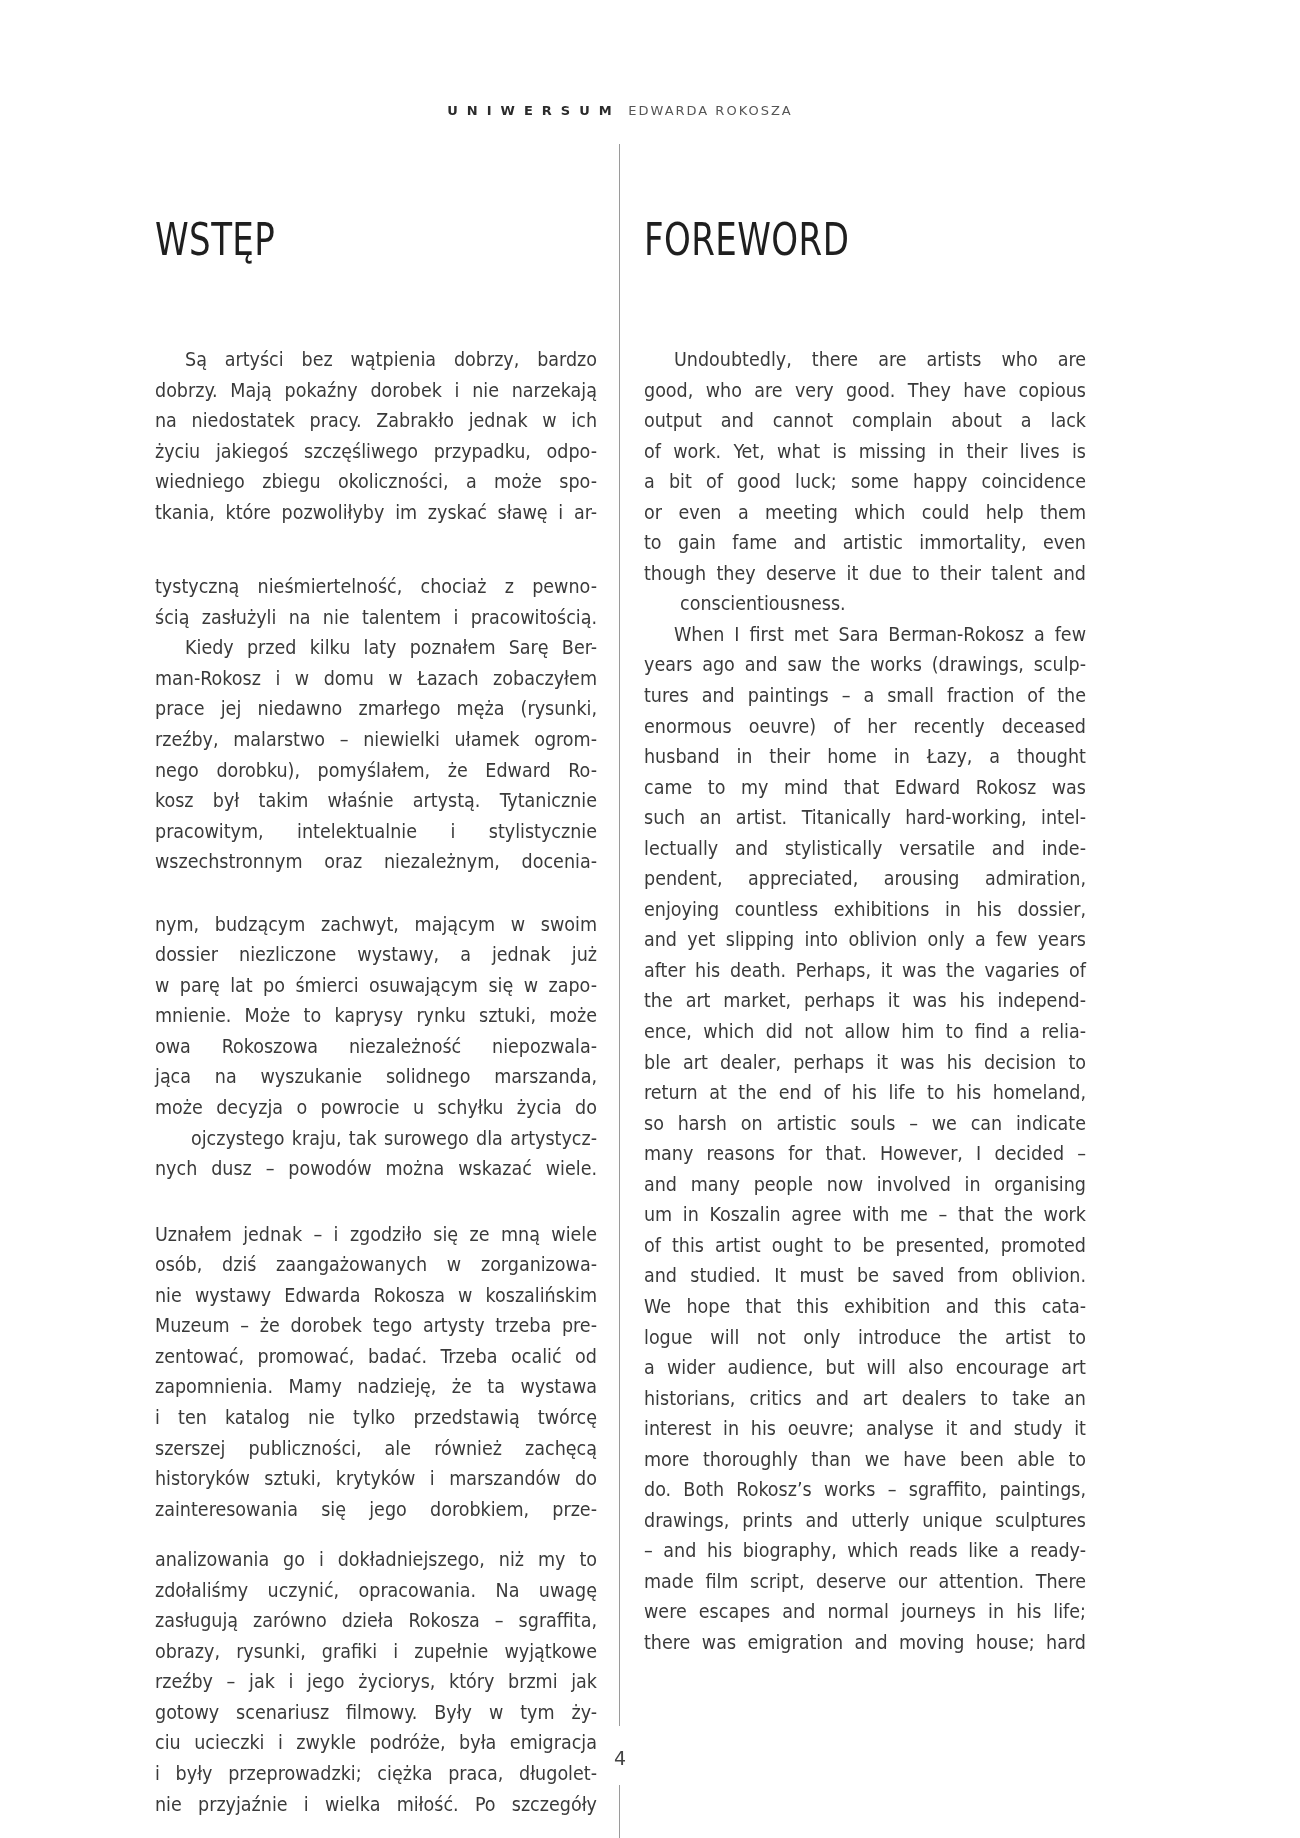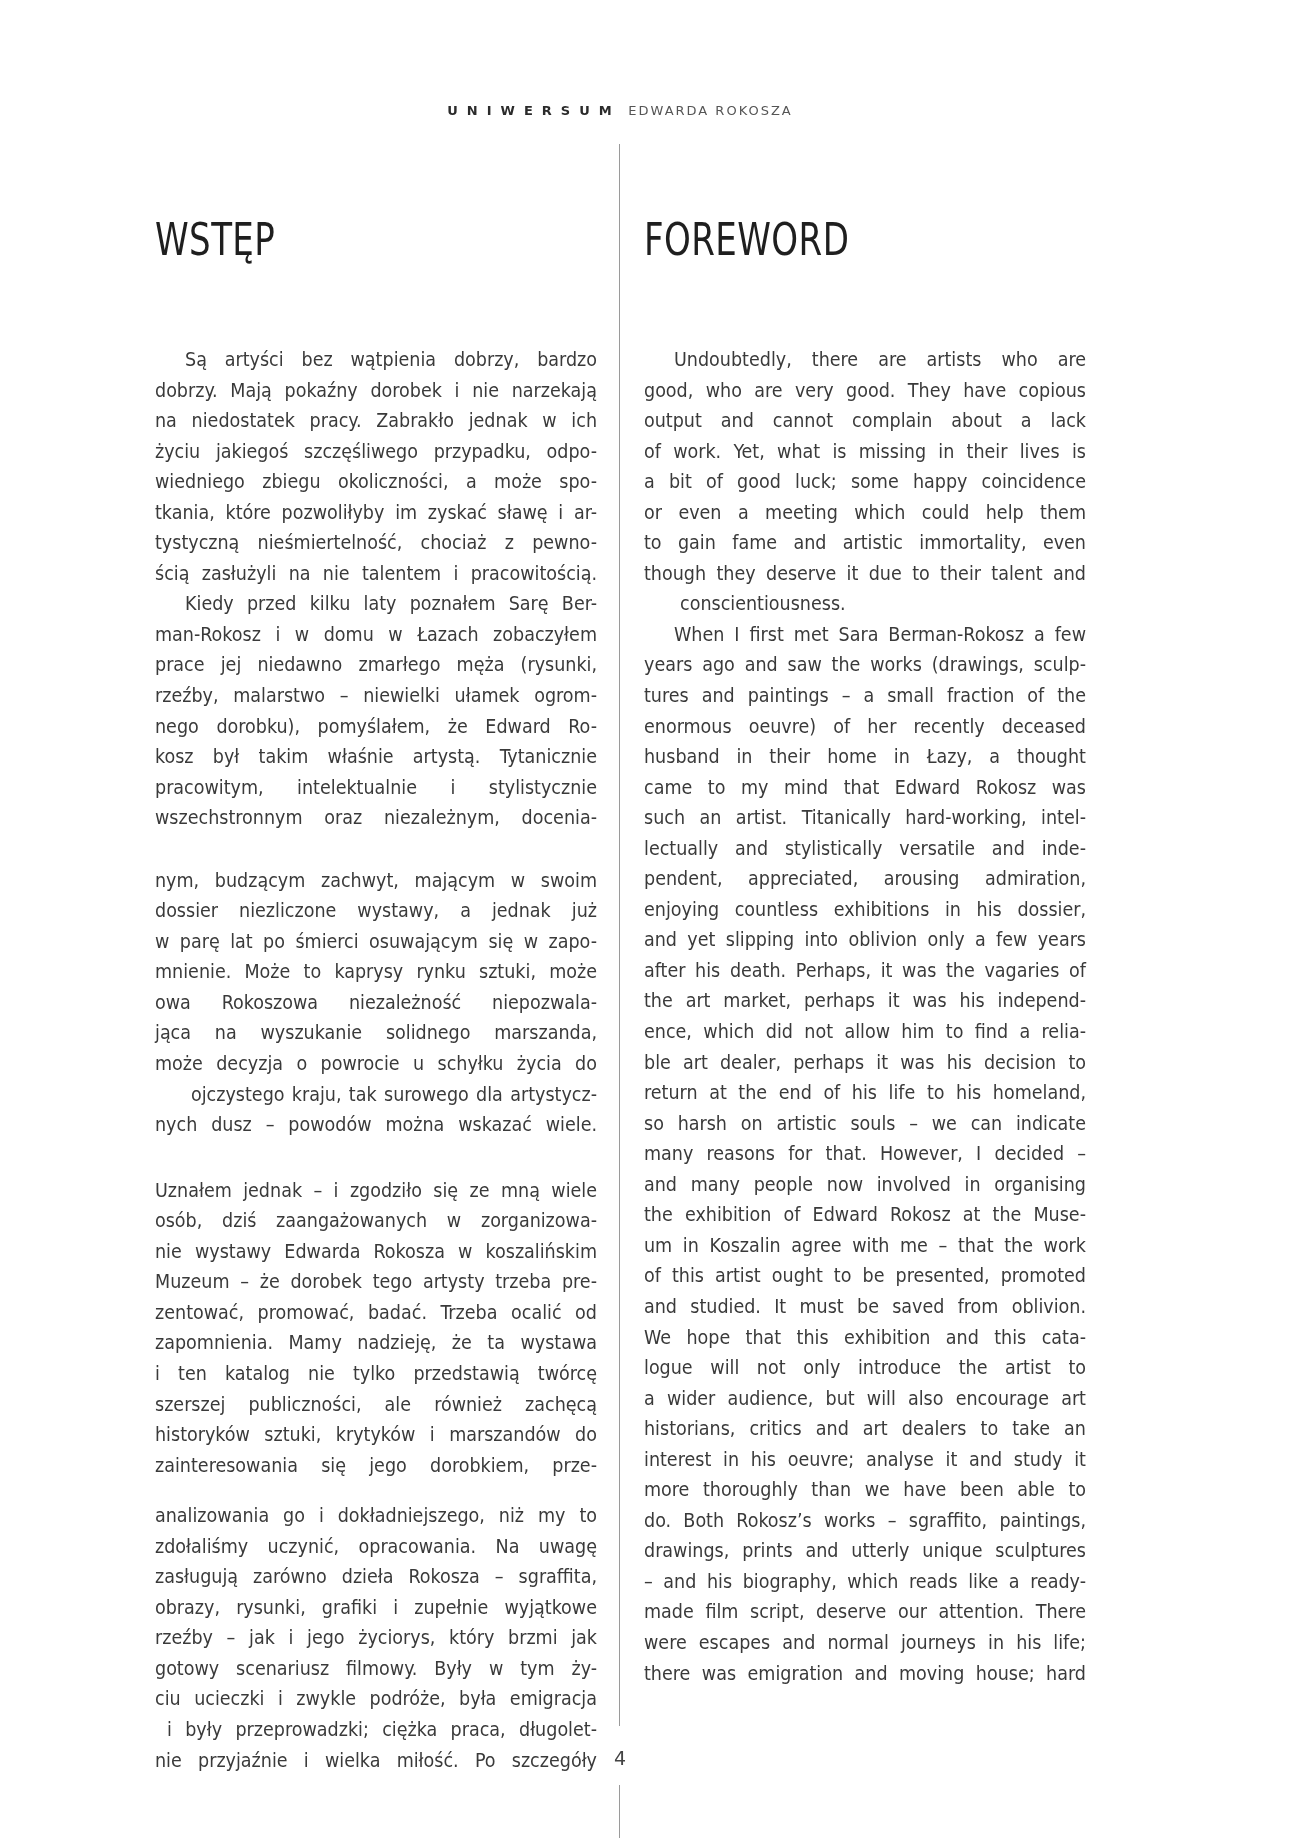--- a/index.html
+++ b/index.html
@@ -45,21 +45,21 @@
 <h1 class="heading left" style="margin:0;font-weight:normal;">WSTĘP</h1>
 <h1 class="heading right" style="margin:0;font-weight:normal;">FOREWORD</h1>
 
 <div class="column left">
     <span class="line indent" style="display: block;">Są artyści bez wątpienia dobrzy, bardzo</span>
     <span class="line" style="display: block;">dobrzy. Mają pokaźny dorobek i nie narzekają</span>
     <span class="line" style="display: block;">na niedostatek pracy. Zabrakło jednak w ich</span>
     <span class="line" style="display: block;">życiu jakiegoś szczęśliwego przypadku, odpo-</span>
     <span class="line" style="display: block;">wiedniego zbiegu okoliczności, a może spo-</span>
     <span class="line" style="display: block;">tkania, które pozwoliłyby im zyskać sławę i ar-</span>
-    <span class="line" style="display: block;">tystyczną nieśmiertelność, chociaż z pewno-</span>
+    <span class="line" style="display: block; margin-top: 44px;">tystyczną nieśmiertelność, chociaż z pewno-</span>
     <span class="line" style="display: block;">ścią zasłużyli na nie talentem i pracowitością.</span>
     <span class="line indent" style="display: block;">Kiedy przed kilku laty poznałem Sarę Ber-</span>
     <span class="line" style="display: block;">man-Rokosz i w domu w Łazach zobaczyłem</span>
     <span class="line" style="display: block;">prace jej niedawno zmarłego męża (rysunki,</span>
     <span class="line" style="display: block;">rzeźby, malarstwo – niewielki ułamek ogrom-</span>
     <span class="line" style="display: block;">nego dorobku), pomyślałem, że Edward Ro-</span>
     <span class="line" style="display: block;">kosz był takim właśnie artystą. Tytanicznie</span>
     <span class="line" style="display: block;">pracowitym, intelektualnie i stylistycznie</span>
     <span class="line" style="display: block;">wszechstronnym oraz niezależnym, docenia-</span>
     <span class="line" style="display: block; margin-top: 32px;">nym, budzącym zachwyt, mającym w swoim</span>
@@ -81,21 +81,21 @@
     <span class="line" style="display: block;">szerszej publiczności, ale również zachęcą</span>
     <span class="line" style="display: block;">historyków sztuki, krytyków i marszandów do</span>
     <span class="line" style="display: block;">zainteresowania się jego dorobkiem, prze-</span>
     <span class="line" style="display: block; margin-top: 20px;">analizowania go i dokładniejszego, niż my to</span>
     <span class="line" style="display: block;">zdołaliśmy uczynić, opracowania. Na uwagę</span>
     <span class="line" style="display: block;">zasługują zarówno dzieła Rokosza – sgraffita,</span>
     <span class="line" style="display: block;">obrazy, rysunki, grafiki i zupełnie wyjątkowe</span>
     <span class="line" style="display: block;">rzeźby – jak i jego życiorys, który brzmi jak</span>
     <span class="line" style="display: block;">gotowy scenariusz filmowy. Były w tym ży-</span>
     <span class="line" style="display: block;">ciu ucieczki i zwykle podróże, była emigracja</span>
-    <span class="line" style="display: block; margin-left: 12px;">i były przeprowadzki; ciężka praca, długolet-</span>
+    <span class="line" style="display: block;">i były przeprowadzki; ciężka praca, długolet-</span>
     <span class="line" style="display: block;">nie przyjaźnie i wielka miłość. Po szczegóły</span>
   </div>
 <div class="column right">
     <span class="line indent" style="display: block;">Undoubtedly, there are artists who are</span>
     <span class="line" style="display: block;">good, who are very good. They have copious</span>
     <span class="line" style="display: block;">output and cannot complain about a lack</span>
     <span class="line" style="display: block;">of work. Yet, what is missing in their lives is</span>
     <span class="line" style="display: block;">a bit of good luck; some happy coincidence</span>
     <span class="line" style="display: block;">or even a meeting which could help them</span>
     <span class="line" style="display: block;">to gain fame and artistic immortality, even</span>
@@ -113,21 +113,20 @@
     <span class="line" style="display: block;">enjoying countless exhibitions in his dossier,</span>
     <span class="line" style="display: block;">and yet slipping into oblivion only a few years</span>
     <span class="line" style="display: block;">after his death. Perhaps, it was the vagaries of</span>
     <span class="line" style="display: block;">the art market, perhaps it was his independ-</span>
     <span class="line" style="display: block;">ence, which did not allow him to find a relia-</span>
     <span class="line" style="display: block;">ble art dealer, perhaps it was his decision to</span>
     <span class="line" style="display: block;">return at the end of his life to his homeland,</span>
     <span class="line" style="display: block;">so harsh on artistic souls – we can indicate</span>
     <span class="line" style="display: block;">many reasons for that. However, I decided –</span>
     <span class="line" style="display: block;">and many people now involved in organising</span>
-    <span class="line" style="display: block;">the exhibition of Edward Rokosz at the Muse-</span>
     <span class="line" style="display: block;">um in Koszalin agree with me – that the work</span>
     <span class="line" style="display: block;">of this artist ought to be presented, promoted</span>
     <span class="line" style="display: block;">and studied. It must be saved from oblivion.</span>
     <span class="line" style="display: block;">We hope that this exhibition and this cata-</span>
     <span class="line" style="display: block;">logue will not only introduce the artist to</span>
     <span class="line" style="display: block;">a wider audience, but will also encourage art</span>
     <span class="line" style="display: block;">historians, critics and art dealers to take an</span>
     <span class="line" style="display: block;">interest in his oeuvre; analyse it and study it</span>
     <span class="line" style="display: block;">more thoroughly than we have been able to</span>
     <span class="line" style="display: block;">do. Both Rokosz’s works – sgraffito, paintings,</span>

